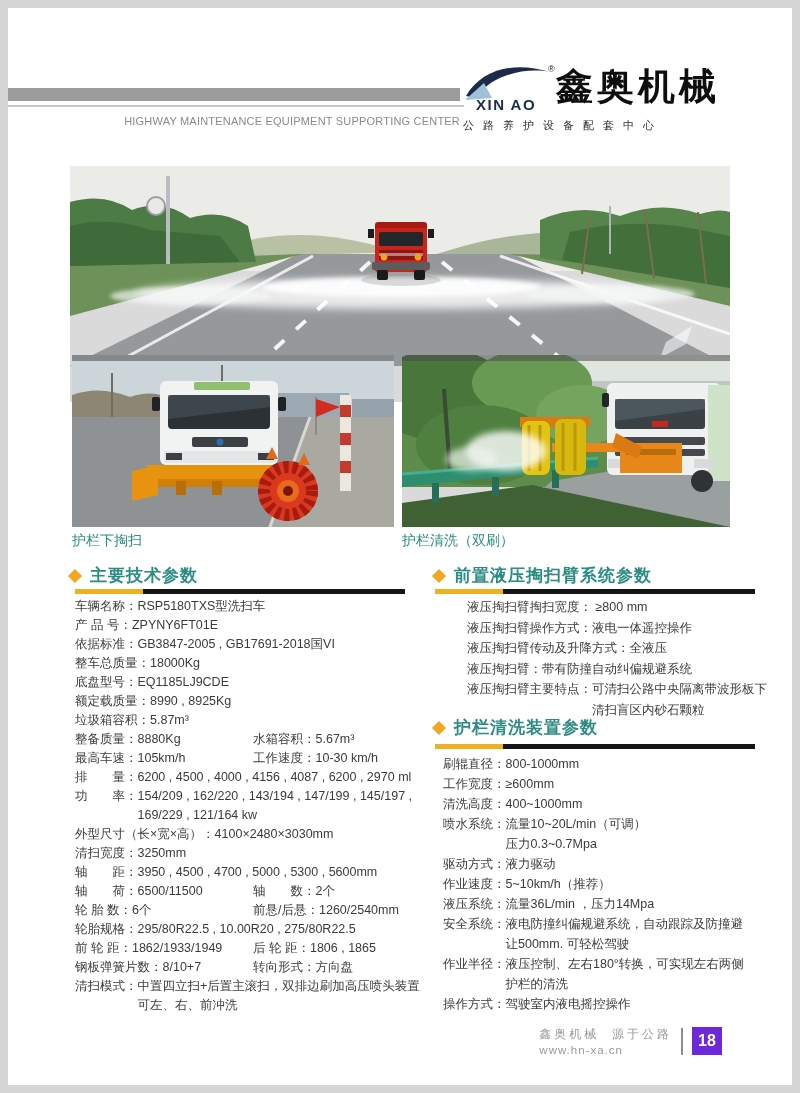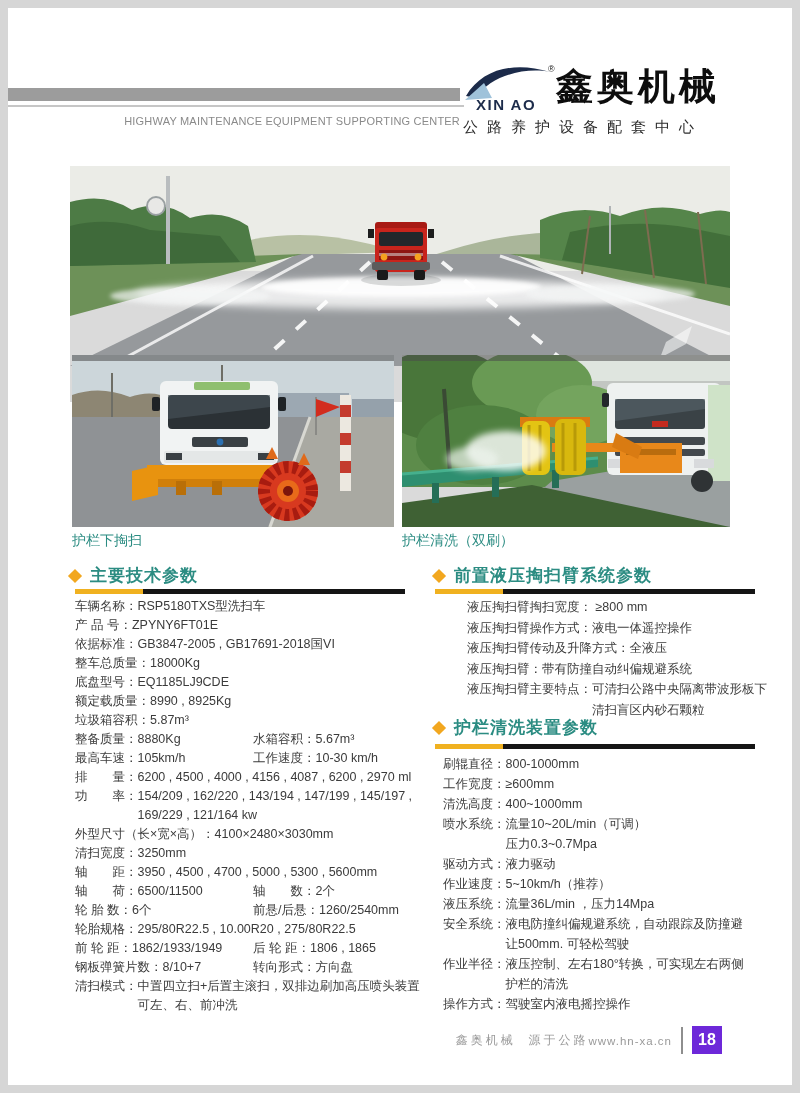--- a/index.html
+++ b/index.html
@@ -11,21 +11,21 @@
   
   .gray-bar{position:absolute;left:0;top:80px;width:452px;height:13px;background:#9c9c9c;}
   .thin-line{position:absolute;left:0;top:97px;width:456px;height:2px;background:#c6c6c6;}
   .en-line{position:absolute;top:107px;right:332px;width:420px;text-align:right;
     font-size:11px;color:#8a8a8a;letter-spacing:.2px;white-space:nowrap;right:auto;left:36px;width:416px;}
   .logo{position:absolute;left:452px;top:50px;width:96px;height:58px;}
   .logo svg{position:absolute;left:0;top:2px;}
   .logo-text{position:absolute;left:16px;top:38px;font-size:15px;font-weight:bold;color:#1c2b4a;letter-spacing:1.5px;white-space:nowrap;}
   .reg-mark{position:absolute;left:88px;top:6px;font-size:9px;color:#222;}
   .brand-cn{position:absolute;left:548px;top:54px;font-size:37px;font-weight:800;color:#0d0d0d;letter-spacing:4px;white-space:nowrap;}
-  .subtitle-cn{position:absolute;left:455px;top:110px;font-size:15px;color:#2c2c2c;letter-spacing:9px;white-space:nowrap;}
+  .subtitle-cn{position:absolute;left:455px;top:110px;font-size:11px;color:#2c2c2c;letter-spacing:9px;white-space:nowrap;}
   
   .photo{position:absolute;overflow:hidden;background:#dadada;}
   .photo-main{left:62px;top:158px;width:660px;height:236px;}
   .photo-left{left:64px;top:347px;width:322px;height:172px;}
   .photo-right{left:394px;top:347px;width:328px;height:172px;}
   .photo svg{display:block;}
   .main-caption{position:absolute;right:14px;bottom:14px;font-size:23px;font-weight:bold;color:#45494d;
     text-shadow:-1px -1px 0 #fff,1px -1px 0 #fff,-1px 1px 0 #fff,1px 1px 0 #fff,0 0 5px #fff;white-space:nowrap;}
   .caption{position:absolute;top:524px;font-size:14px;color:#2b8c82;text-align:left;}
   .caption-left{left:64px;width:322px;}
@@ -47,21 +47,21 @@
   .specs-main{left:67px;top:589px;width:356px;}
   .specs-main .row{line-height:19px;height:19px;}
   .specs-main .ca{flex:none;width:178px;white-space:pre-wrap;}
   .specs-main .cw{white-space:pre-wrap;}
   .specs-arm{left:459px;top:589px;width:316px;}
   .specs-arm .row{line-height:20.5px;height:20.5px;}
   .specs-guard{left:435px;top:746px;width:316px;}
   .specs-guard .row{line-height:20px;height:20px;}
   
   .footer{position:absolute;right:70px;top:1018px;display:flex;align-items:center;gap:9px;}
-  .footer-text{display:flex;align-items:center;}
+  .footer-text{display:flex;flex-direction:column;align-items:flex-start;}
   .footer-slogan{font-size:12px;color:#9a9a9a;letter-spacing:3px;white-space:pre;}
   .footer-site{font-size:11.5px;color:#9a9a9a;letter-spacing:1px;margin-top:1px;}
   .footer-divider{width:2px;height:27px;background:#8e8e8e;}
   .page-num{width:30px;height:28px;background:#6d28d9;color:#ffffff;font-size:16px;font-weight:bold;
     display:flex;align-items:center;justify-content:center;}
 </style>
 </head>
 <body>
 
 <div class="page">

